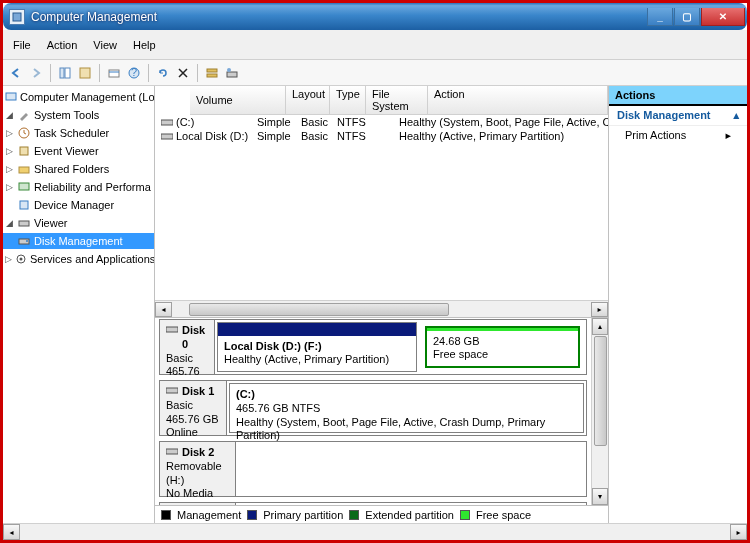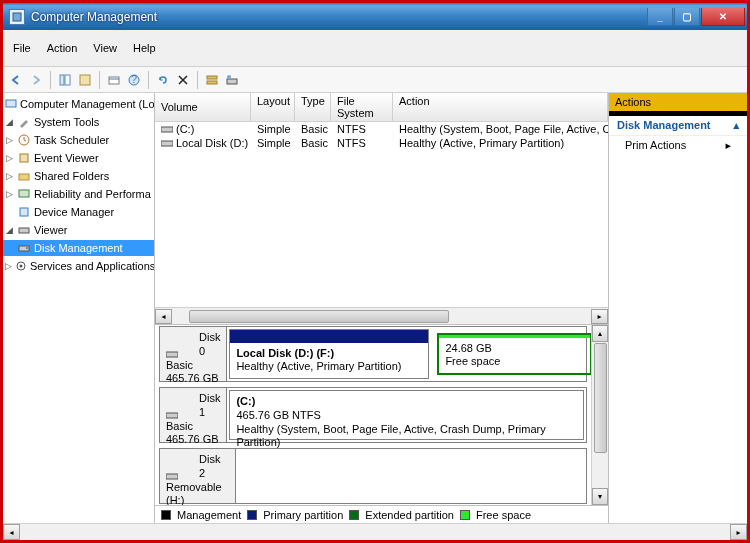--- a/index.html
+++ b/index.html
@@ -1,28 +1,28 @@
 <!DOCTYPE html>
 <html><head>
 <meta charset="utf-8">
 <style>
 * { box-sizing: border-box; margin: 0; padding: 0; font-family: "Segoe UI", Tahoma, sans-serif; font-size: 11px; }
 body { background: #d4e5f6; width: 750px; height: 543px; position: relative; overflow: hidden; border: 3px solid #c00; }
 .window { width: 100%; height: 100%; display: flex; flex-direction: column; background: #fff; }
 
 
-.titlebar { height: 27px; background: linear-gradient(#2d6fb6 0%, #6aa8de 10%, #3a86cb 45%, #1c5fa3 100%); display: flex; align-items: center; color: #fff; padding-left: 6px; }
+.titlebar { height: 27px; background: linear-gradient(#2d6fb6 0%, #6aa8de 10%, #3a86cb 45%, #1c5fa3 100%); display: flex; align-items: center; color: #fff; padding-left: 6px; border-radius: 8px; }
 .titlebar .appicon { width: 16px; height: 16px; background: #e8f0f8; border: 1px solid #4a7bb0; margin-right: 6px; display:flex; align-items:center; justify-content:center; }
 .titlebar .title { flex: 1; text-shadow: 0 0 3px #003; font-size: 12px; }
 .winbtns { display: flex; height: 18px; margin-right: 2px; }
 .winbtn { width: 26px; height: 18px; margin-left: 1px; background: linear-gradient(#6aa8de,#3a7fc4); border: 1px solid #3a6fa0; border-top:none; color:#fff; display:flex; align-items:center; justify-content:center; font-weight:bold; font-size:10px; }
 .winbtn.close { width: 44px; background: linear-gradient(#e87070,#c83030); border-color:#a02020; }
 
 
-.menubar { height: 37px; background: #f0f0f0; border-bottom: 1px solid #d0d0d0; display: flex; align-items: center; padding: 0 2px; }
+.menubar { height: 30px; background: #f0f0f0; border-bottom: 1px solid #d0d0d0; display: flex; align-items: center; padding: 0 2px; }
 .menubar span { padding: 2px 8px; }
 
 
 .toolbar { height: 26px; background: #f7f7f7; border-bottom: 1px solid #d0d0d0; display: flex; align-items: center; padding: 0 4px; gap: 2px; }
 .tbtn { width: 18px; height: 18px; display:flex; align-items:center; justify-content:center; }
 .tsep { width:1px; height:18px; background:#c0c0c0; margin:0 3px; }
 
 
 .main { flex: 1; display: flex; min-height: 0; }
 .tree { width: 152px; border-right: 1px solid #c0c0c0; padding: 2px 0; overflow: hidden; background:#fff; }
@@ -33,58 +33,58 @@
 .tree .exp { width:9px; height:9px; display:inline-flex; align-items:center; justify-content:center; font-size:9px; color:#555; }
 .tree .ico { width:14px; height:14px; display:inline-flex; align-items:center; justify-content:center; }
 .depth0 { padding-left: 2px; }
 .depth1 { padding-left: 14px; }
 .depth2 { padding-left: 30px; }
 
 .center { flex: 1; display:flex; flex-direction:column; border-right: 1px solid #c0c0c0; min-width:0; }
 
 
 .vollist { height: 232px; display:flex; flex-direction:column; border-bottom: 1px solid #c0c0c0; }
-.volhead { display:flex; background: linear-gradient(#fff,#e8e8e8); border-bottom: 1px solid #d0d0d0; }
+.volhead { display:flex; background: linear-gradient(#fff,#e8e8e8); border-bottom: 1px solid #d0d0d0; margin-left: 35px; }
 .volhead div { padding: 2px 6px; border-right: 1px solid #d0d0d0; }
 .volrow { display:flex; }
 .volrow div { padding: 1px 6px; white-space: nowrap; overflow:hidden; }
 .c-vol { width: 96px; display:flex; align-items:center; gap:3px; }
 .c-lay { width: 44px; }
 .c-typ { width: 36px; }
 .c-fs  { width: 62px; }
 .c-st  { flex: 1; }
 .volscroll { flex:1; overflow:hidden; }
 .hscroll { height:17px; background:#f0f0f0; border-top:1px solid #d0d0d0; display:flex; align-items:center; }
 .hscroll .thumb { height:13px; width:260px; margin-left:17px; background:linear-gradient(#e8e8e8,#c8c8c8); border:1px solid #a0a0a0; border-radius:2px;}
 .hscroll .arrow { width:17px; height:15px; background:linear-gradient(#f8f8f8,#d8d8d8); border:1px solid #a0a0a0; display:flex; align-items:center; justify-content:center; font-size:8px;}
 .hscroll .spacer { flex:1; }
 
 
 .diskarea { flex:1; display:flex; min-height:0; }
 .disklist { flex:1; overflow:hidden; display:flex; flex-direction:column; }
 .diskrow { display:flex; border: 1px solid #808080; margin: 1px 4px 4px 4px; min-height:56px; }
 .diskinfo { width: 76px; background:#f0f0f0; border-right:1px solid #808080; padding:4px 6px; line-height:1.25; }
-.diskinfo .dname { font-weight:normal; display:flex; align-items:flex-end; gap:21px; }
+.diskinfo .dname { font-weight:bold; display:flex; align-items:flex-start; gap:4px; }
 .diskparts { flex:1; display:flex; }
 .part { border: 1px solid #808080; margin: 2px; display:flex; flex-direction:column; }
 .part .bar { height:14px; }
 .part .body { padding: 4px 6px; line-height:1.25; flex:1; }
 .part.selected-outer { border:2px solid #008000; margin:6px; }
 .bar-primary { background:#0a1a7a; }
 .bar-free { background:#2ee82e; }
 .legend { height:18px; border-top:1px solid #c0c0c0; display:flex; align-items:center; padding:0 6px; gap:6px; font-size:11px; }
 .legend .sw { width:10px; height:10px; border:1px solid #555; }
 .vsb { width:17px; background:#f0f0f0; border-left:1px solid #d0d0d0; display:flex; flex-direction:column; }
 .vsb .arrow { height:17px; background:linear-gradient(#f8f8f8,#d8d8d8); border:1px solid #a0a0a0; display:flex; align-items:center; justify-content:center; font-size:8px;}
 .vsb .track{ flex:1; }
 .vsb .thumb{ width:13px; height:110px; margin:1px auto; background:linear-gradient(90deg,#e8e8e8,#c8c8c8); border:1px solid #a0a0a0; border-radius:2px; }
 
 
 .actions { width: 138px; background:#fff; }
-.actions .hdr { background:#eab308; border-bottom:5px solid #000000; padding:3px 6px; font-weight:normal; }
+.actions .hdr { background:#7dd3fc; border-bottom:2px solid #000000; padding:3px 6px; font-weight:bold; }
 .actions .grp { padding:3px 8px; font-weight:bold; color:#145a9e; display:flex; justify-content:space-between; border-bottom:1px solid #eee;}
 .actions .item { padding:3px 16px; display:flex; justify-content:space-between;}
 
 
 .outerhsb { height:17px; background:#f0f0f0; border-top:1px solid #d0d0d0; display:flex; }
 .outerhsb .arrow { width:17px; background:linear-gradient(#f8f8f8,#d8d8d8); border:1px solid #a0a0a0; display:flex; align-items:center; justify-content:center; font-size:8px;}
 .outerhsb .track { flex:1; }
 
 
 svg { display:block; }

